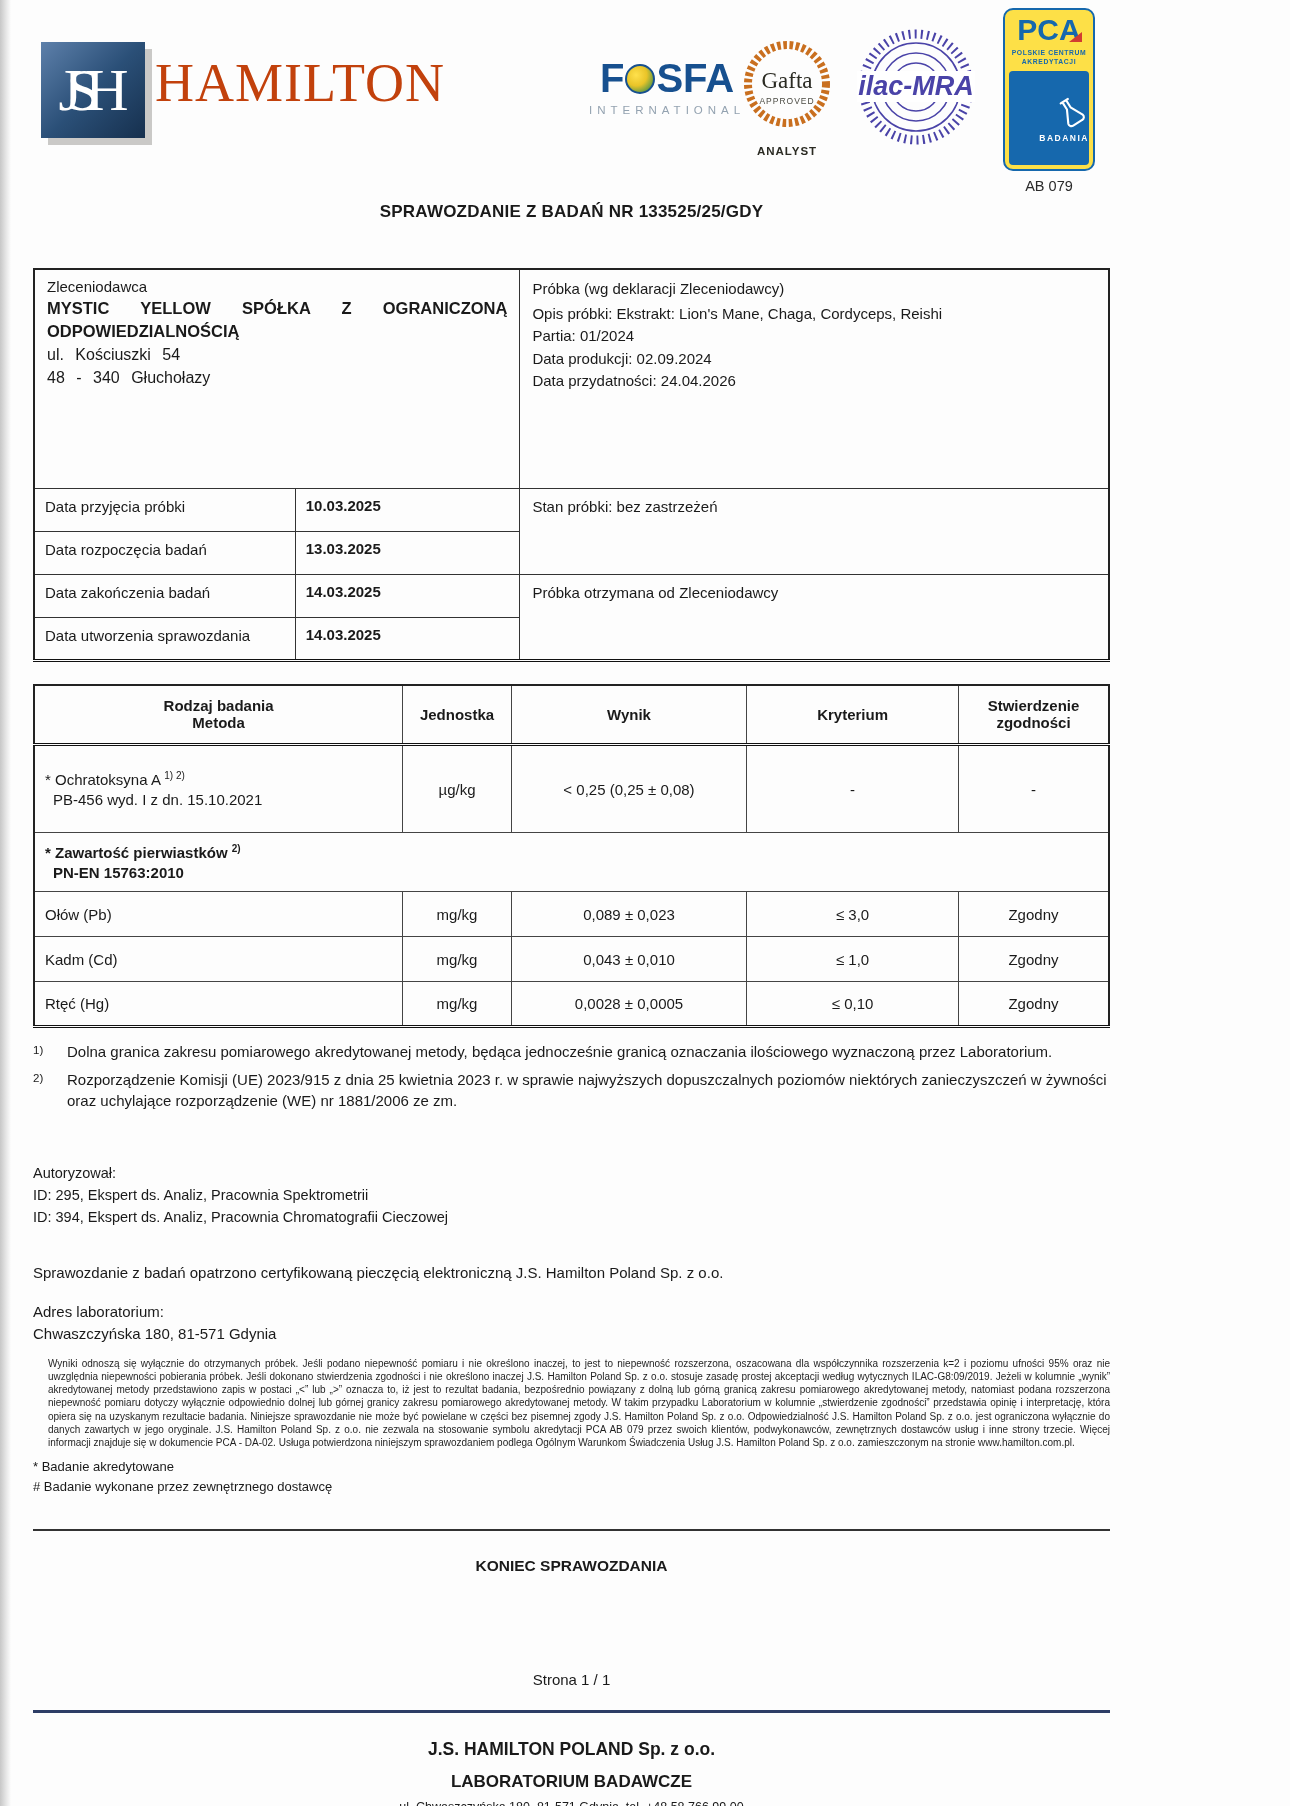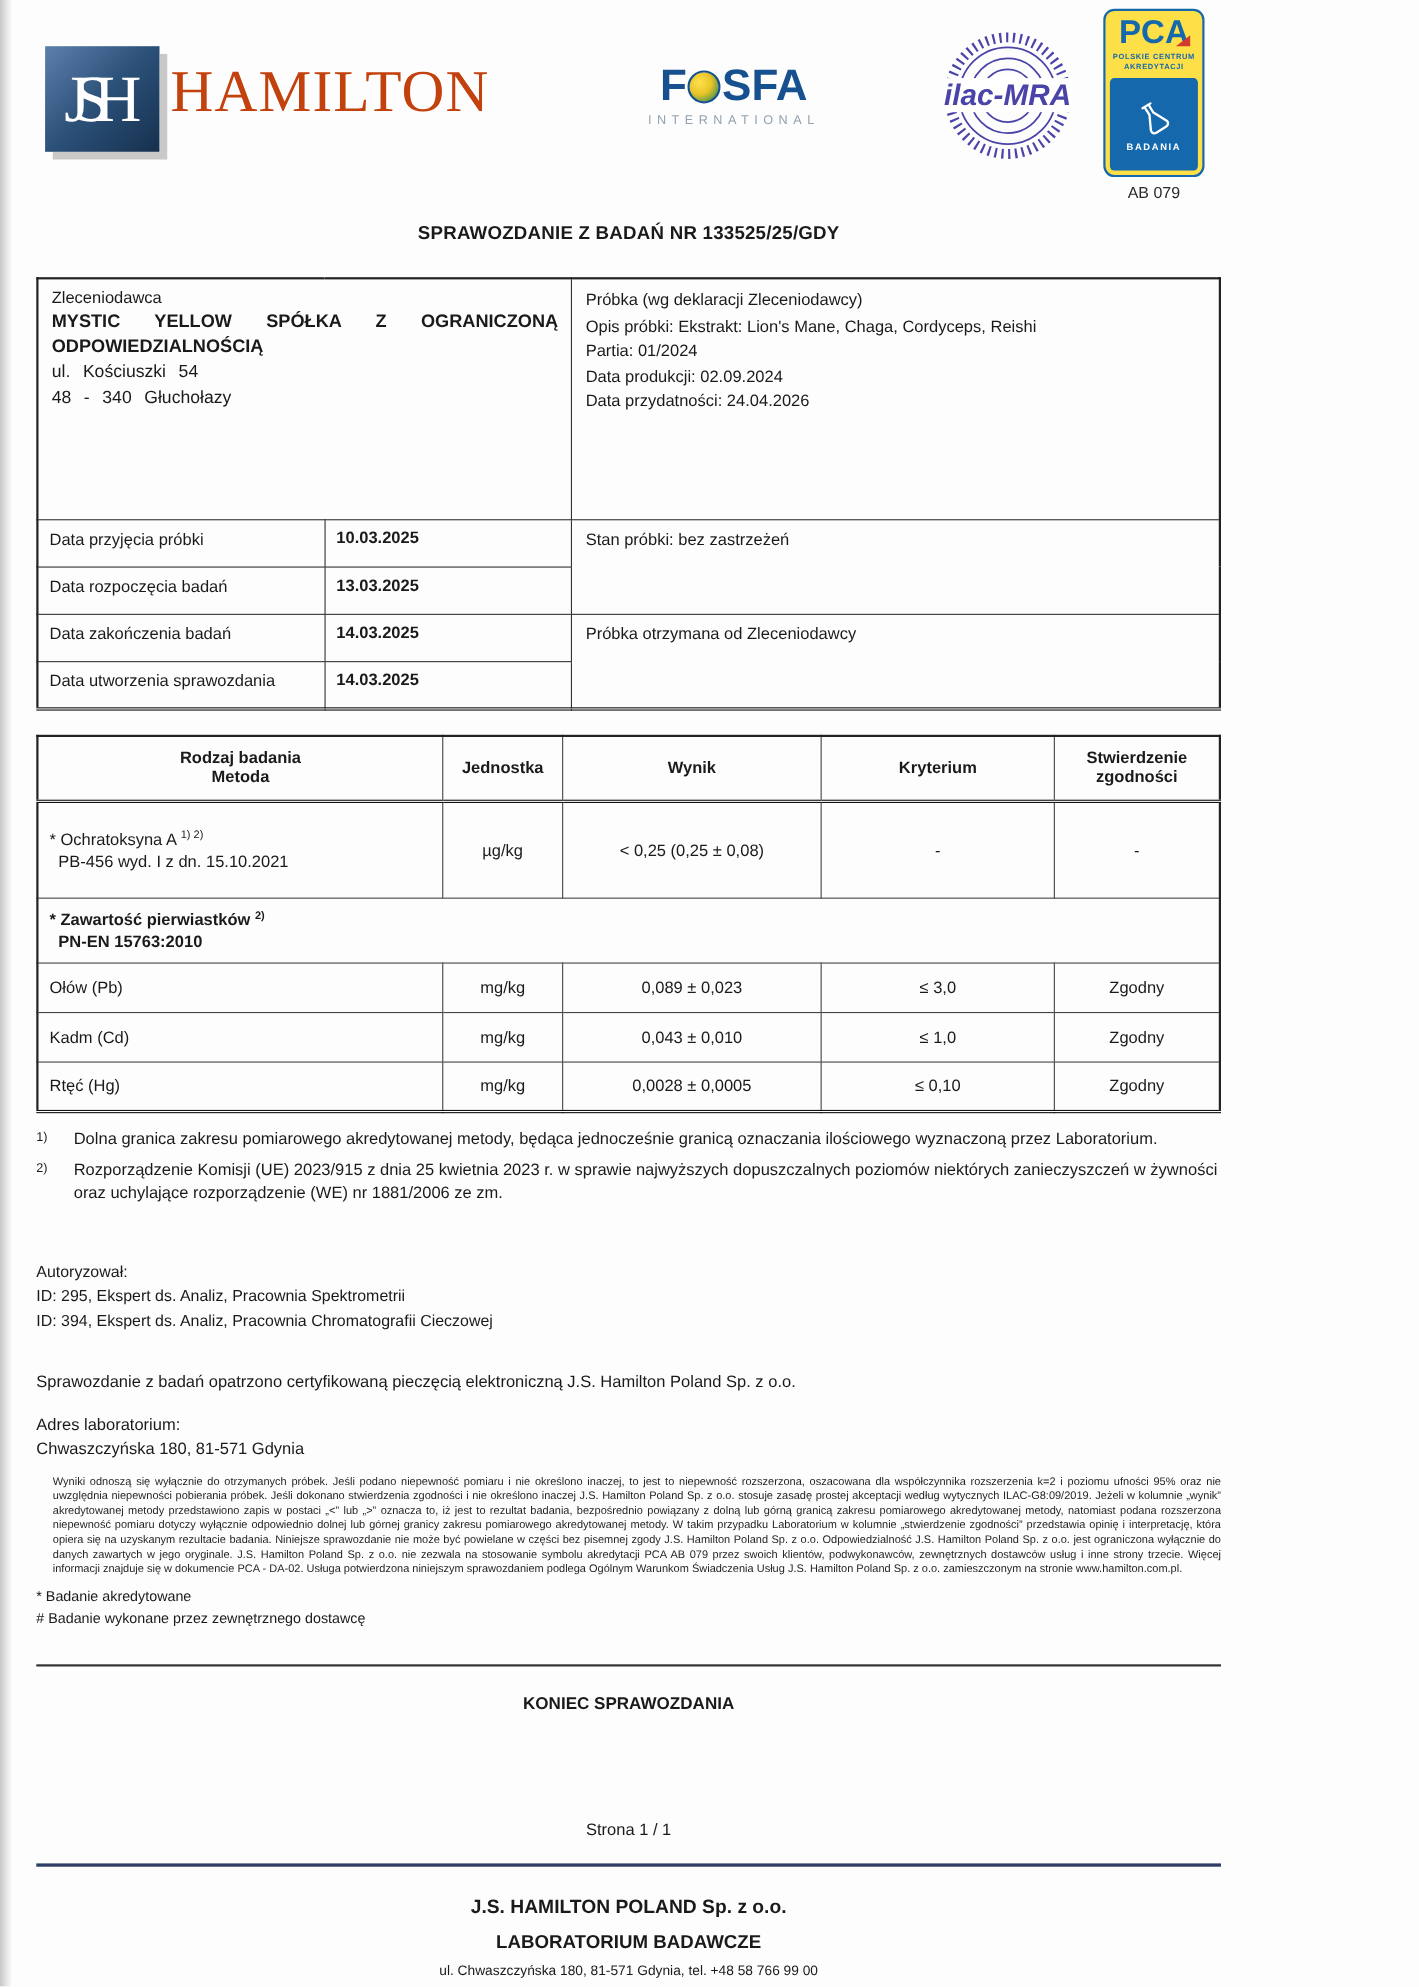--- a/index.html
+++ b/index.html
@@ -45,31 +45,31 @@
   .pca-badge {
     border:2.5px solid #1668ad; border-radius:10px; background:#fde047; padding:5px 4px 4px;
   }
   .pca-acronym { position:relative; display:inline-block; font-size:30px; font-weight:bold; color:#1668ad; letter-spacing:0; line-height:1; }
   .pca-acronym::after {
     content:""; position:absolute; right:-1px; bottom:3px;
     border-style:solid; border-width:0 0 10px 13px;
     border-color:transparent transparent #d23b31 transparent;
   }
   .pca-org { font-size:6.8px; font-weight:bold; color:#1668ad; letter-spacing:.6px; line-height:1.35; margin-top:3px; text-transform:uppercase; }
-  .pca-blue { margin-top:5px; background:#1668ad; border-radius:4px; height:84px; display:flex; flex-direction:column; align-items:center; justify-content:center; }
+  .pca-blue { margin-top:5px; background:#1668ad; border-radius:4px; height:94px; display:flex; flex-direction:column; align-items:flex-end; justify-content:center; }
   .pca-blue svg { margin-bottom:3px; }
   .pca-badania { color:#fff; font-size:8.5px; font-weight:bold; letter-spacing:1.5px; }
   .pca-number { margin-top:7px; font-size:14.5px; color:#2a2a2a; }
 
   
   .title { text-align:center; font-size:17px; font-weight:bold; margin-top:10px; letter-spacing:.2px; }
 
   
   table { border-collapse:collapse; width:100%; }
-  table.info { margin-top:30px; border:2px solid #222; border-bottom:3px double #111; }
+  table.info { margin-top:46px; border:2px solid #222; border-bottom:3px double #111; }
   table.info td { border:1px solid #333; vertical-align:top; font-size:15px; }
   .col-a { width:24.3%; } .col-b { width:20.9%; } .col-c { width:54.8%; }
   tr.top-row td { height:219px; }
   .cell-client { padding:8px 12px; }
   .client-label { font-size:15px; }
   .client-name { font-size:16.5px; font-weight:bold; text-align:justify; word-spacing:5px; line-height:1.4; margin-top:2px; }
   .client-line { font-size:16px; word-spacing:7px; line-height:1.45; }
   .cell-sample { padding:8px 12px; line-height:1.5; font-size:15.5px; }
   .sample-label { margin-bottom:2px; }
   tr.date-row td { height:43px; }
@@ -127,20 +127,28 @@
 
     <div class="fosfa">
       <div class="fosfa-word">
         <span>F</span>
           <span class="globe"></span>
           <span>SFA</span>
       </div>
       <div class="fosfa-sub">INTERNATIONAL</div>
     </div>
 
+    <div class="gafta">
+      <svg width="100" height="124" viewBox="0 0 100 124">
+        <circle cx="50" cy="48" r="39" fill="none" stroke="#c96f1f" stroke-width="8" stroke-dasharray="3.6 2.6"></circle>
+        <text x="50" y="52" text-anchor="middle" font-family="Liberation Serif, serif" font-size="23" fill="#2b2b23">Gafta</text>
+        <text x="50" y="68" text-anchor="middle" font-family="Liberation Sans, sans-serif" font-size="8.5" letter-spacing="1" fill="#4a4a42">APPROVED</text>
+        <text x="50" y="119" text-anchor="middle" font-family="Liberation Sans, sans-serif" font-weight="bold" font-size="11.5" letter-spacing="1" fill="#2b2b23">ANALYST</text>
+      </svg>
+    </div>
 
     <div class="ilac">
       <svg width="122" height="122" viewBox="0 0 122 122">
         <circle cx="61" cy="61" r="53" fill="none" stroke="#4a43a8" stroke-width="9" stroke-dasharray="2 4.2"></circle>
         <circle cx="61" cy="61" r="44" fill="none" stroke="#4a43a8" stroke-width="1.6"></circle>
         <circle cx="61" cy="61" r="34" fill="none" stroke="#4a43a8" stroke-width="1.6"></circle>
         <circle cx="61" cy="61" r="24" fill="none" stroke="#4a43a8" stroke-width="1.6"></circle>
         <circle cx="61" cy="61" r="14" fill="none" stroke="#4a43a8" stroke-width="1.6"></circle>
         <rect x="2" y="45" width="118" height="31" fill="#ffffff"></rect>
         <text x="61" y="69" text-anchor="middle" font-family="Liberation Sans, sans-serif" font-weight="bold" font-style="italic" font-size="27" fill="#4a43a8">ilac-MRA</text>

